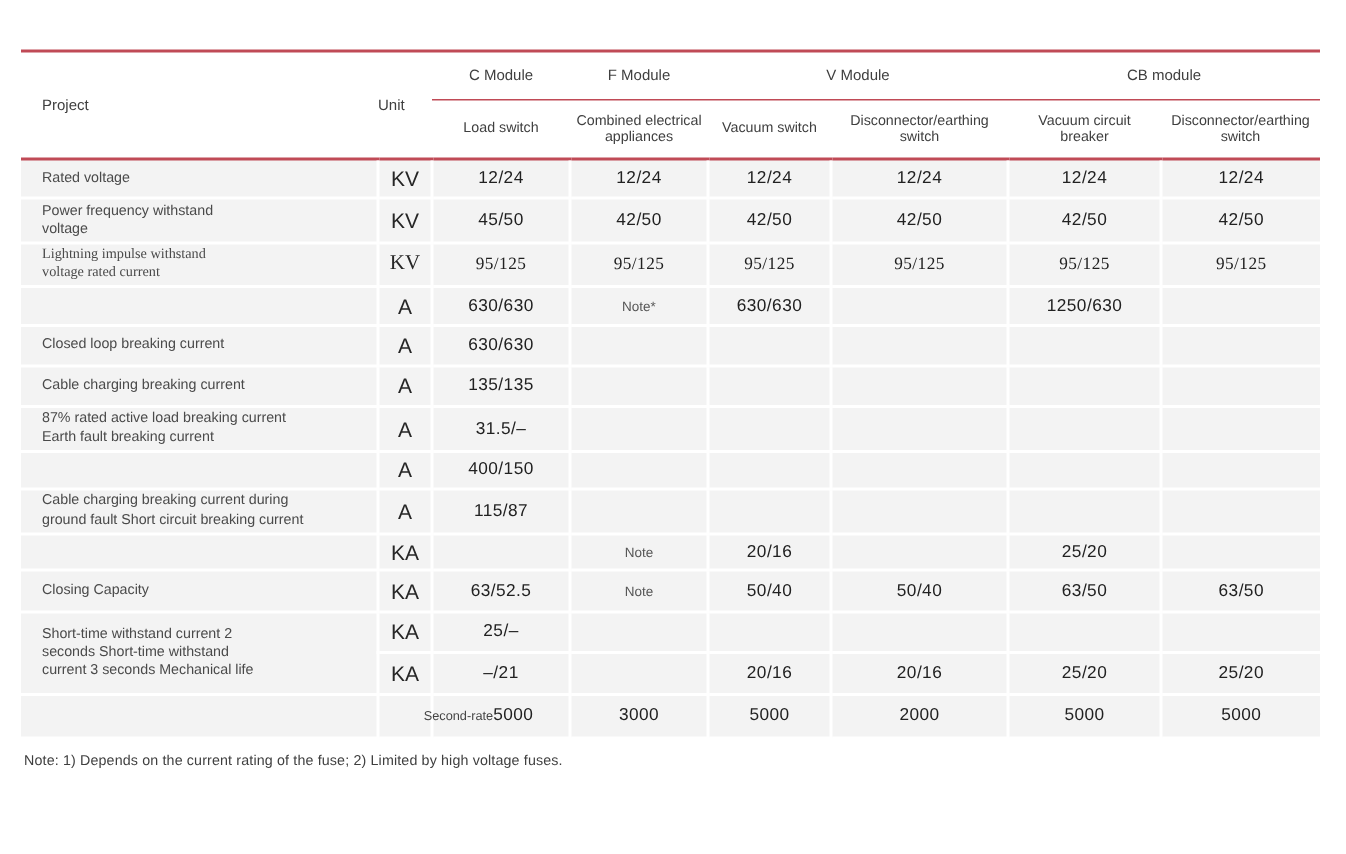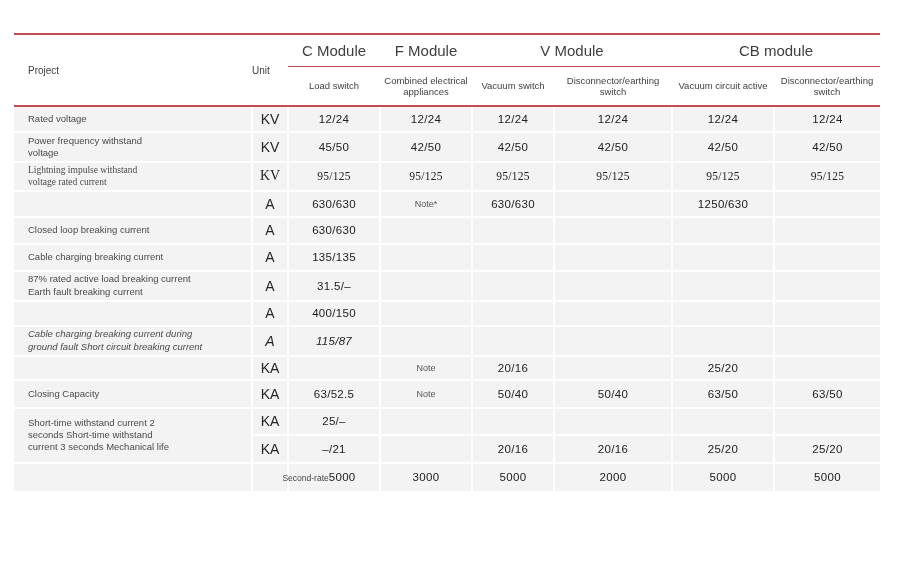--- a/index.html
+++ b/index.html
@@ -23,21 +23,21 @@
 
   thead th{
     background:#ffffff;font-weight:normal;color:#3f3f3f;
     vertical-align:middle;padding:2px 3px;
   }
   thead tr.group-row{height:32px;}
   thead tr.sub-row{height:40px;margin-top:28px;}
   th.corner{text-align:left;padding-left:14px;font-size:10px;
     border-top:2px solid var(--red);border-bottom:2.5px solid var(--red);}
   th.corner-unit{text-align:left;padding-left:0;}
-  th.group{font-size:15px;text-align:center;
+  th.group{font-size:10px;text-align:center;
     border-top:2px solid var(--red);border-bottom:1.5px solid var(--red);}
   th.sub{font-size:9.5px;text-align:center;line-height:1.18;
     border-bottom:2.5px solid var(--red);}
 
   tbody td{
     background:#f3f3f3;border:2px solid #ffffff;
     vertical-align:middle;padding:1px 2px;
   }
   tbody td:first-child{border-left:0;}
   tbody td:last-child{border-right:0;}
@@ -76,21 +76,21 @@
           <th class="group" colspan="1">C Module</th>
           <th class="group" colspan="1">F Module</th>
           <th class="group" colspan="2">V Module</th>
           <th class="group" colspan="2">CB module</th>
         </tr>
         <tr class="sub-row">
           <th class="sub">Load switch</th>
           <th class="sub">Combined electrical appliances</th>
           <th class="sub">Vacuum switch</th>
           <th class="sub">Disconnector/earthing switch</th>
-          <th class="sub">Vacuum circuit active</th>
+          <th class="sub">Vacuum circuit breaker</th>
           <th class="sub">Disconnector/earthing switch</th>
         </tr>
       </thead>
     <tbody id="spec-body">
         <tr style="height: 26px;">
           <td class="row-label">Rated voltage</td>
           <td class="unit-cell">KV</td>
           <td class="value-cell">12/24</td>
           <td class="value-cell">12/24</td>
           <td class="value-cell">12/24</td>
@@ -164,21 +164,21 @@
         <tr style="height: 25px;">
           <td class="row-label"></td>
           <td class="unit-cell">A</td>
           <td class="value-cell">400/150</td>
           <td class="value-cell"></td>
           <td class="value-cell"></td>
           <td class="value-cell"></td>
           <td class="value-cell"></td>
           <td class="value-cell"></td>
         </tr>
-        <tr style="height: 30px; font-style: italic;">
+        <tr style="height: 30px;">
           <td class="row-label">Cable charging breaking current during
 ground fault Short circuit breaking current</td>
           <td class="unit-cell">A</td>
           <td class="value-cell">115/87</td>
           <td class="value-cell"></td>
           <td class="value-cell"></td>
           <td class="value-cell"></td>
           <td class="value-cell"></td>
           <td class="value-cell"></td>
         </tr>
@@ -228,13 +228,14 @@
           <td class="unit-cell"></td>
           <td class="value-cell"><span class="prefix-wrap"><span class="prefix">Second-rate</span><span>5000</span></span></td>
           <td class="value-cell">3000</td>
           <td class="value-cell">5000</td>
           <td class="value-cell">2000</td>
           <td class="value-cell">5000</td>
           <td class="value-cell">5000</td>
         </tr>
       </tbody>
   </table>
+  <p class="footnote">Note: 1) Depends on the current rating of the fuse; 2) Limited by high voltage fuses.</p>
 </div>
 
 </body></html>

